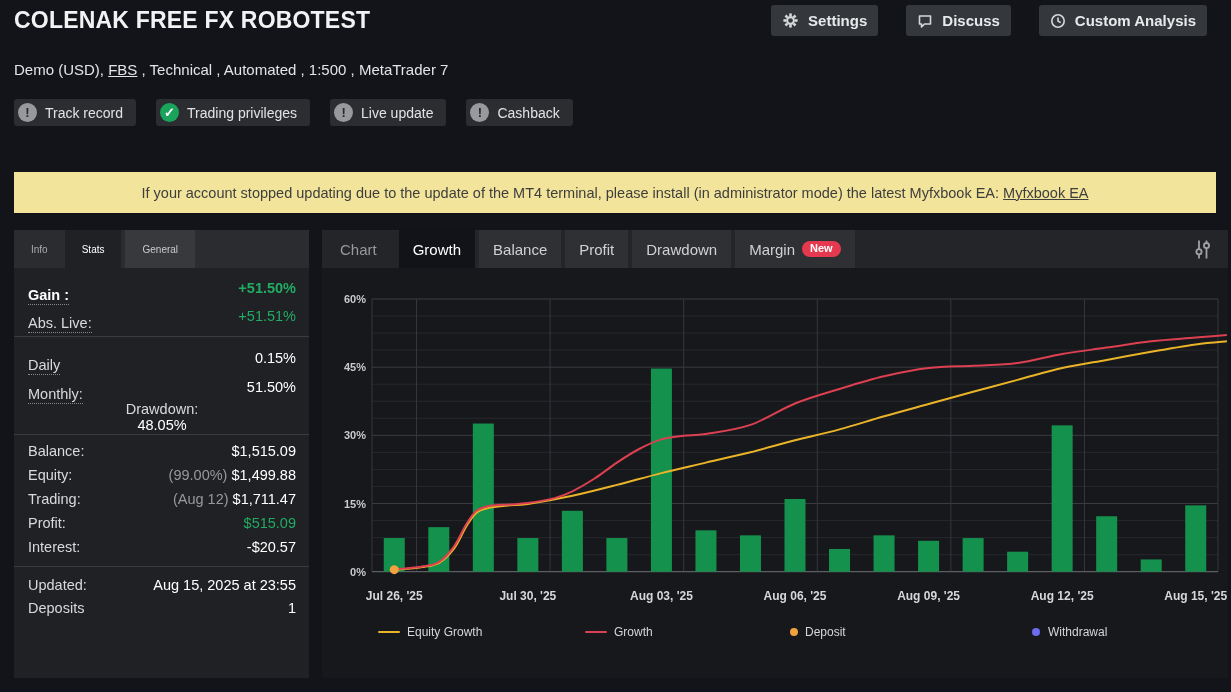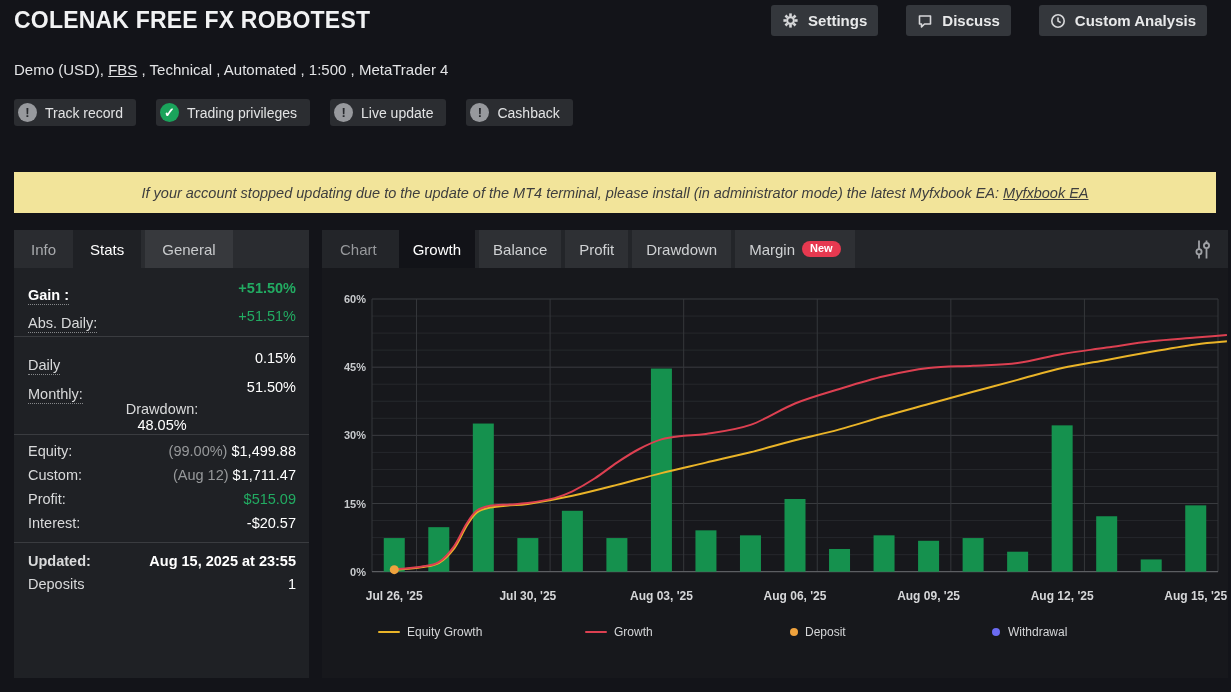--- a/index.html
+++ b/index.html
@@ -10,26 +10,26 @@
   #hdr-buttons{right:24px;top:5px;display:flex;gap:28px;}
   .hbtn{background:#34373c;border-radius:3px;height:31px;display:flex;align-items:center;gap:9px;padding:0 11px;font-size:15px;font-weight:bold;color:#e8e9ea;cursor:pointer;}
   #subtitle{left:14px;top:61px;font-size:15px;color:#e3e4e6;}
   #subtitle .lnk{text-decoration:underline;}
   #badges{left:14px;top:99px;display:flex;gap:20px;}
   .badge{background:#2b2d31;border-radius:3px;height:27px;display:flex;align-items:center;gap:8px;padding:0 13px 0 4px;font-size:14px;color:#e2e3e4;}
   .bicon{width:19px;height:19px;border-radius:50%;display:flex;align-items:center;justify-content:center;font-size:13px;font-weight:bold;flex:none;}
   .bicon.excl{background:#97999d;color:#26282c;}
   .bicon.check{background:#1aa35b;color:#fff;}
   
-  #banner{left:14px;top:172px;width:1202px;height:41px;background:#f2e49a;display:flex;align-items:center;justify-content:center;font-size:14.5px;color:#3e3e3e;font-style:italic;}
+  #banner{left:14px;top:172px;width:1202px;height:41px;background:#f2e49a;display:flex;align-items:center;justify-content:center;font-size:14.5px;color:#3e3e3e;}
   #banner .lnk{text-decoration:underline;margin-left:4px;color:#3e3e3e;}
   
   #stats-panel{left:14px;top:230px;width:295px;height:448px;background:#1f2125;}
   #stats-tabs{height:38px;background:#2a2c30;display:flex;align-items:stretch;}
-  .stab{display:flex;align-items:center;padding:4px 17px;font-size:15px;color:#a8aaad;cursor:pointer;}
+  .stab{display:flex;align-items:center;padding:4px 17px;font-size:10px;color:#a8aaad;cursor:pointer;}
   .stab.active{background:#1f2125;color:#fff;}
   .stab.boxed{background:#37393d;color:#c9cbcd;margin-left:4px;}
   .sgroup{border-bottom:1px solid #3a3c40;}
   .sgroup:last-child{border-bottom:none;}
   .srow{display:flex;justify-content:space-between;align-items:center;padding:0 13px 0 14px;font-size:14.5px;}
   .srow .lbl{color:#d9dadb;}
   .srow .lbl.dotted{border-bottom:1px dotted #85878a;padding-bottom:1px;margin-top:16px;}
   .srow .lbl.bold{font-weight:bold;color:#fff;}
   .srow .val{color:#fff;}
   .srow .val.green{color:#22ab62;}
@@ -84,21 +84,21 @@
     <div class="hbtn">
       <span style="display:flex">
         <svg width="16" height="16" viewBox="0 0 16 16">
           <circle cx="8" cy="8" r="6.2" fill="none" stroke="#d7d8da" stroke-width="1.6"></circle>
           <path d="M8 4.6V8l2.7 1.6" fill="none" stroke="#d7d8da" stroke-width="1.6"></path>
         </svg>
       </span>
       <span>Custom Analysis</span>
     </div>
   </div>
-<div class="abs" id="subtitle"><span>Demo (USD), </span><span class="lnk">FBS</span><span> , Technical , Automated , 1:500 , MetaTrader 4</span></div>
+<div class="abs" id="subtitle"><span>Demo (USD), </span><span class="lnk">FBS</span><span> , Technical , Automated , 1:500 , MetaTrader 7</span></div>
 <div class="abs" id="badges">
     <div class="badge">
       <span class="bicon excl">!</span>
       <span>Track record</span>
     </div>
     <div class="badge">
       <span class="bicon check">✓</span>
       <span>Trading privileges</span>
     </div>
     <div class="badge">
@@ -121,58 +121,62 @@
       <div class="stab active">Stats</div>
       <div class="stab boxed">General</div>
     </div>
   <div id="stats-body">
       <div class="sgroup" style="padding: 6px 0px;">
         <div class="srow" style="height: 28px;">
           <span class="lbl dotted bold">Gain :</span>
           <span class="val green bold"><span>+51.50%</span></span>
         </div>
         <div class="srow" style="height: 28px;">
-          <span class="lbl dotted">Abs. Daily:</span>
+          <span class="lbl dotted">Abs. Live:</span>
           <span class="val green"><span>+51.51%</span></span>
         </div>
       </div>
       <div class="sgroup" style="padding: 6px 0px 4px;">
         <div class="srow" style="height: 29px;">
           <span class="lbl dotted">Daily</span>
           <span class="val"><span>0.15%</span></span>
         </div>
         <div class="srow" style="height: 29px;">
           <span class="lbl dotted">Monthly:</span>
           <span class="val"><span>51.50%</span></span>
         </div>
         <div class="srow" style="height: 29px; flex-direction: column;">
           <span class="lbl">Drawdown:</span>
           <span class="val"><span>48.05%</span></span>
         </div>
       </div>
       <div class="sgroup" style="padding: 4px 0px 7px;">
+        <div class="srow" style="height: 24px;">
+          <span class="lbl">Balance:</span>
+          <span class="val"><span>$1,515.09</span></span>
+        </div>
         <div class="srow" style="height: 24px; gap: 35px;">
           <span class="lbl">Equity:</span>
           <span class="val"><span class="pfx">(99.00%) </span><span>$1,499.88</span></span>
         </div>
         <div class="srow" style="height: 24px;">
-          <span class="lbl">Custom:</span>
+          <span class="lbl">Trading:</span>
           <span class="val"><span class="pfx">(Aug 12) </span><span>$1,711.47</span></span>
         </div>
         <div class="srow" style="height: 24px;">
           <span class="lbl">Profit:</span>
           <span class="val green"><span>$515.09</span></span>
         </div>
         <div class="srow" style="height: 24px; align-items: center;">
           <span class="lbl">Interest:</span>
           <span class="val"><span>-$20.57</span></span>
         </div>
       </div>
       <div class="sgroup" style="padding: 6px 0px 0px;">
-        <div class="srow" style="height: 23px; font-weight: bold;">
+        <div class="srow" style="height: 23px;">
           <span class="lbl">Updated:</span>
           <span class="val"><span>Aug 15, 2025 at 23:55</span></span>
         </div>
         <div class="srow" style="height: 23px;">
           <span class="lbl">Deposits</span>
           <span class="val"><span>1</span></span>
         </div>
       </div>
     </div>
 </div>
@@ -274,18 +278,18 @@
         <span>Equity Growth</span>
       </span>
       <span class="legitem" style="left: 263px;">
         <span class="legline" style="background:#dd4051"></span>
         <span>Growth</span>
       </span>
       <span class="legitem" style="left: 468px;">
         <span class="legdot" style="background:#efa23d"></span>
         <span>Deposit</span>
       </span>
-      <span class="legitem" style="left: 670px; gap: 8px;">
+      <span class="legitem" style="left: 710px; gap: 8px;">
         <span class="legdot" style="background:#6b6bf2"></span>
         <span>Withdrawal</span>
       </span>
     </div>
 </div>
 
 </body></html>

